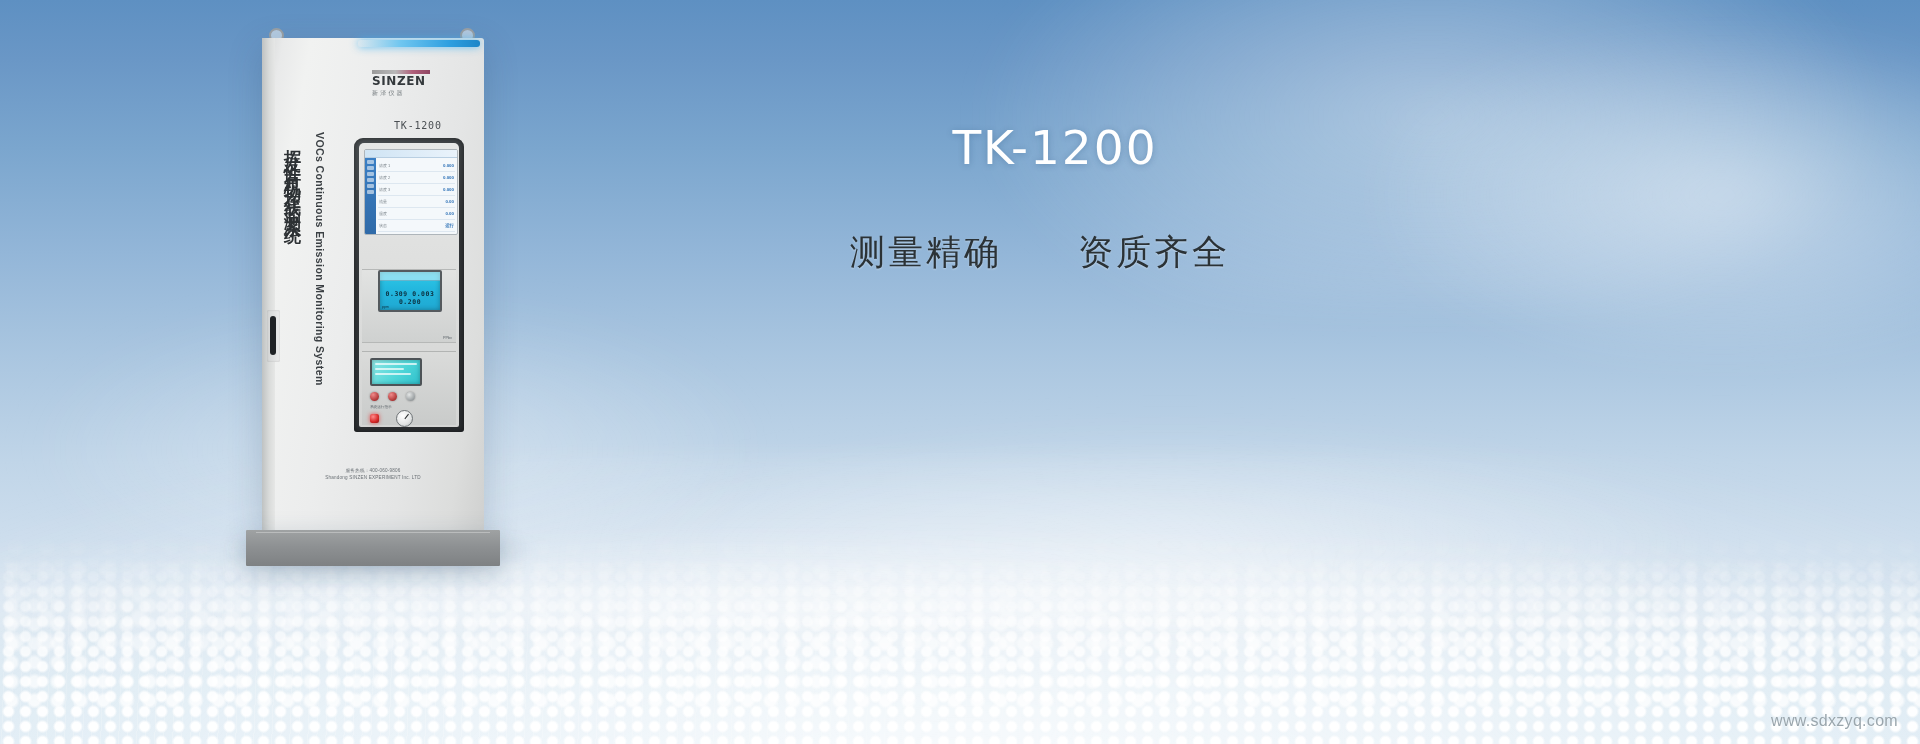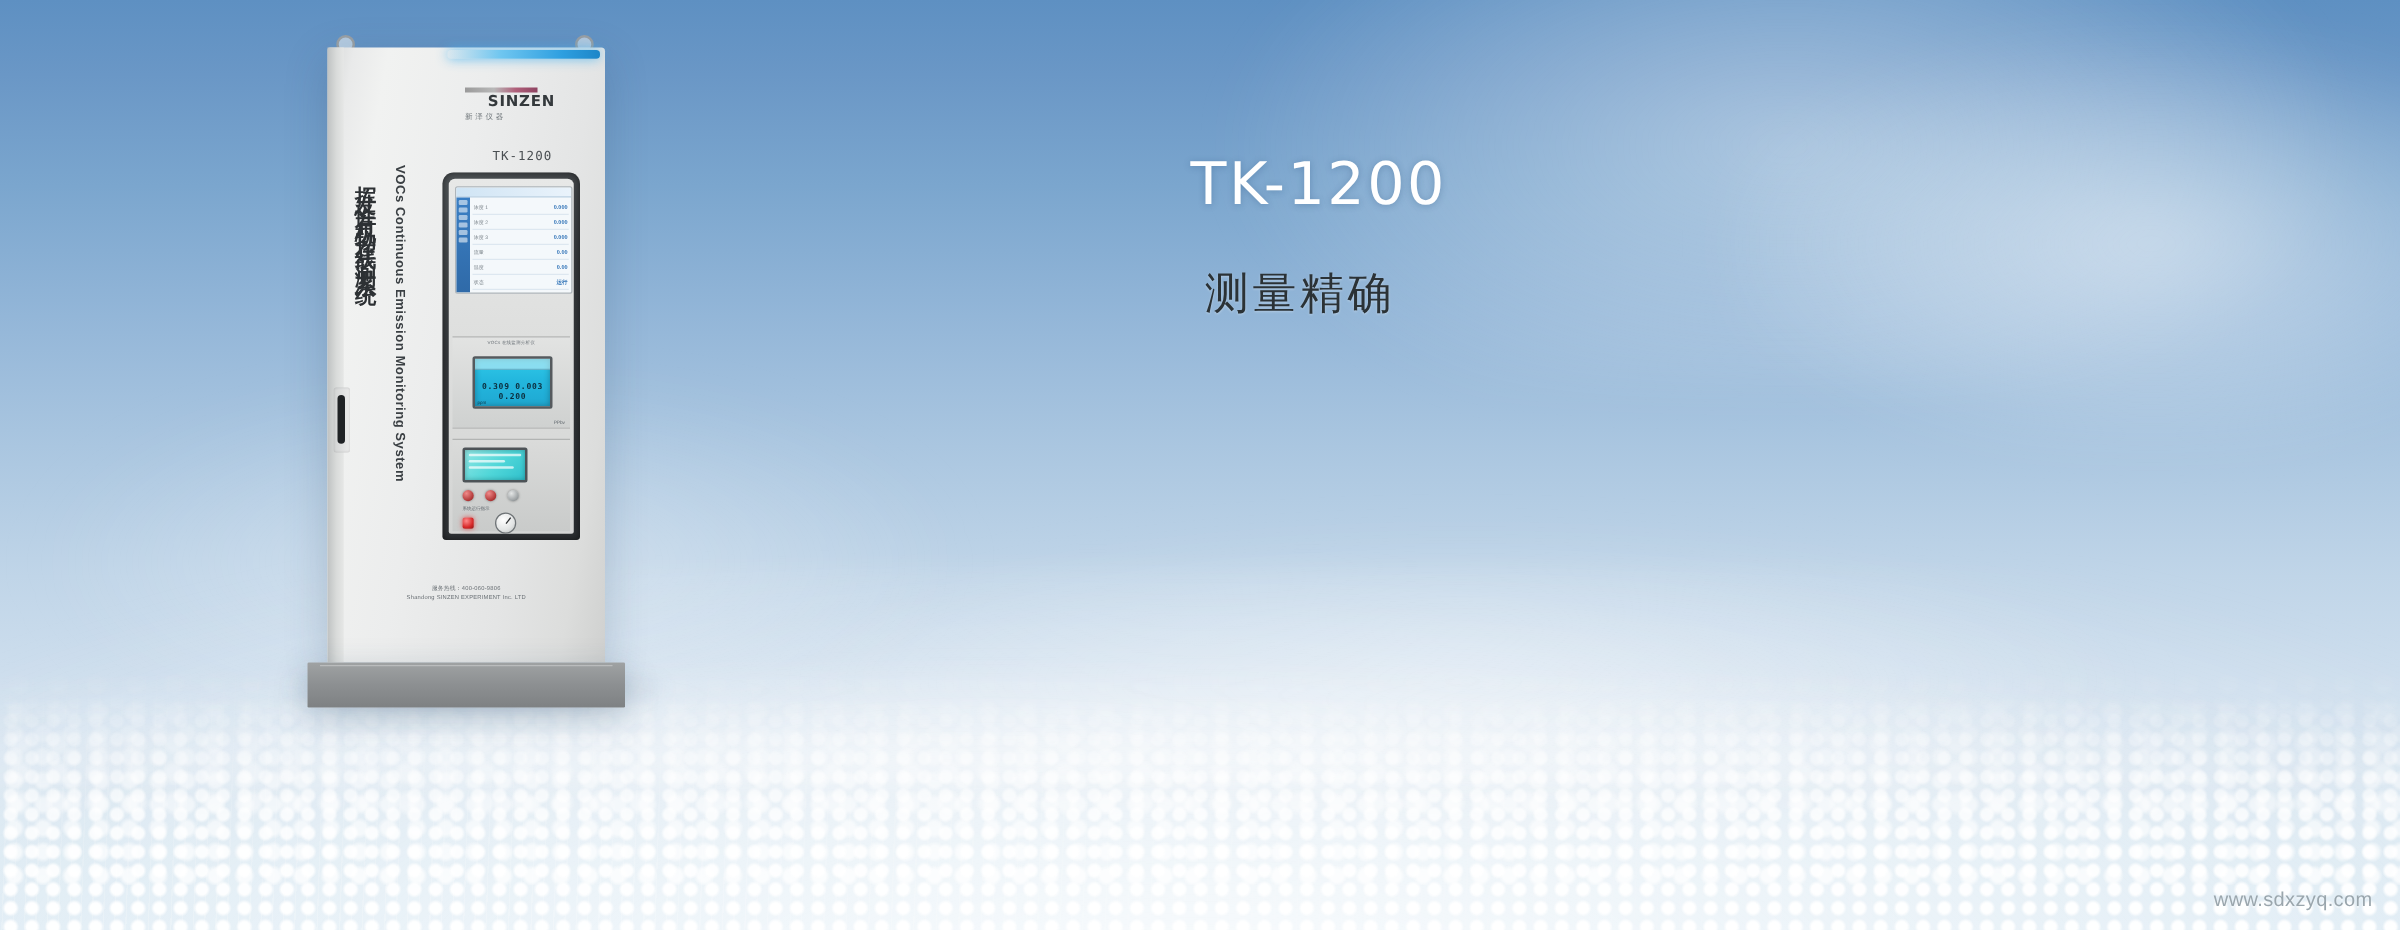--- a/index.html
+++ b/index.html
@@ -146,21 +146,21 @@
     position: absolute; left: 110px; top: 42px; width: 72px; text-align: left;
   }
   .brand-bar {
     width: 58px; height: 4px;
     background: linear-gradient(to right, #9a9a9a 0%, #b8b8b8 40%, #b05f7a 70%, #8e4462 100%);
     margin-bottom: 1px;
   }
   .brand-name {
     font-family: "DejaVu Sans", sans-serif;
     font-size: 12px; font-weight: 700; letter-spacing: 0.6px;
-    color: #34393c; line-height: 1.05; text-align: right;
+    color: #34393c; line-height: 1.05;
   }
   .brand-cn {
     font-size: 6px; letter-spacing: 2.2px; color: #6d7478;
     margin-top: 1px;
   }
   
   .cab-model {
     position: absolute; left: 132px; top: 92px;
     font-family: "DejaVu Sans Mono", monospace;
     font-size: 10px; letter-spacing: 0.8px; color: #4a4f53;
@@ -242,21 +242,21 @@
   .analyzer {
     position: absolute; left: 3px; top: 126px; right: 3px; height: 74px;
     background: linear-gradient(to bottom,#e2e3e2,#cfd1d0);
     border-top: 1px solid #b6b8b7; border-bottom: 1px solid #b6b8b7;
   }
   .analyzer-cap {
     font-size: 3.6px; color: #6b7278; text-align: center; padding-top: 2px;
     letter-spacing: 0.2px;
   }
   .lcd {
-    position: absolute; left: 16px; top: 15px; width: 64px; height: 42px;
+    position: absolute; left: 16px; top: 0; width: 64px; height: 42px;
     background: linear-gradient(to bottom, #2fc9e8 0%, #23b7de 45%, #1fa8d2 100%);
     border: 2px solid #555a5e; border-radius: 2px;
     box-shadow: inset 0 0 5px rgba(0,0,0,0.30);
     overflow: hidden;
   }
   .lcd-head {
     height: 9px; background: rgba(255,255,255,0.45);
     border-bottom: 1px solid rgba(0,60,90,0.25);
   }
   .lcd-val {
@@ -358,21 +358,21 @@
     font-size: 92px; font-weight: 700; color: #ffffff;
     letter-spacing: 2px; text-align: center; white-space: nowrap;
     text-shadow: 0 2px 10px rgba(30,70,110,0.30);
   }
   .features {
     margin-top: 36px;
     display: flex; justify-content: center; gap: 76px;
     font-size: 35px; font-weight: 400; color: #2b3236;
     letter-spacing: 3px;
   }
-  .features span { text-shadow: 0 1px 2px rgba(255,255,255,0.35); }
+  .features span { text-shadow: 0 1px 2px rgba(255,255,255,0.35); margin-top: 18px; }
 
   
   .watermark {
     position: absolute; right: 22px; bottom: 14px;
     font-size: 16px; color: #9aa6ad; letter-spacing: 0.3px;
     text-shadow: 0 1px 1px rgba(255,255,255,0.6);
   }
 </style>
 </head>
 <body>
@@ -496,18 +496,19 @@
       <div>Shandong SINZEN EXPERIMENT Inc. LTD</div>
     </div>
 
     <div class="plinth"></div>
   </div>
 
   <div class="copy">
     <div class="model-line">TK-1200</div>
     <div class="features">
       <span>测量精确</span>
+      <span>资质齐全</span>
     </div>
   </div>
 
   <div class="watermark">www.sdxzyq.com</div>
 
 </div>
 
 </body></html>

